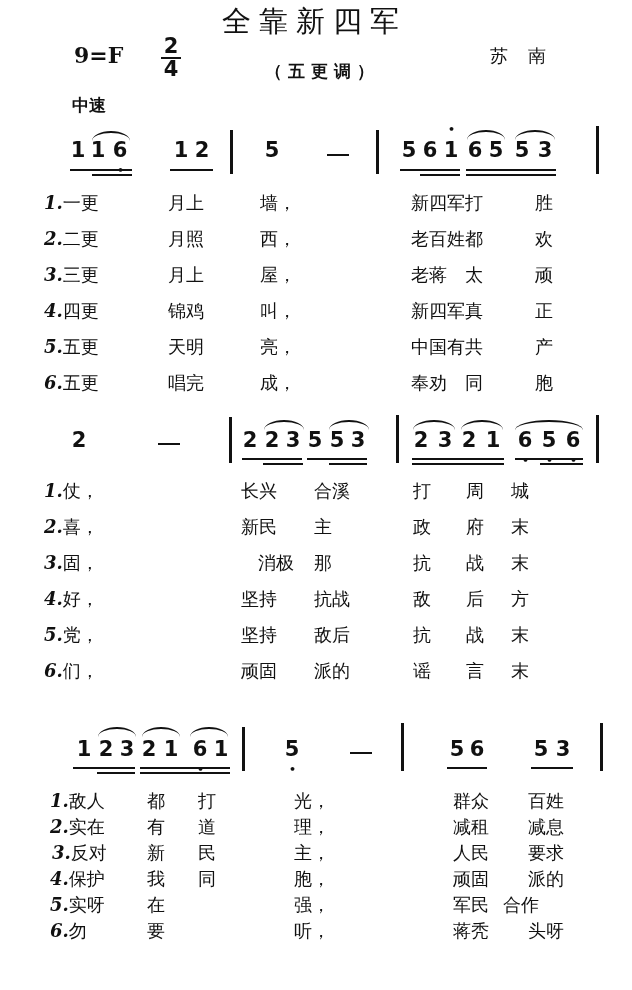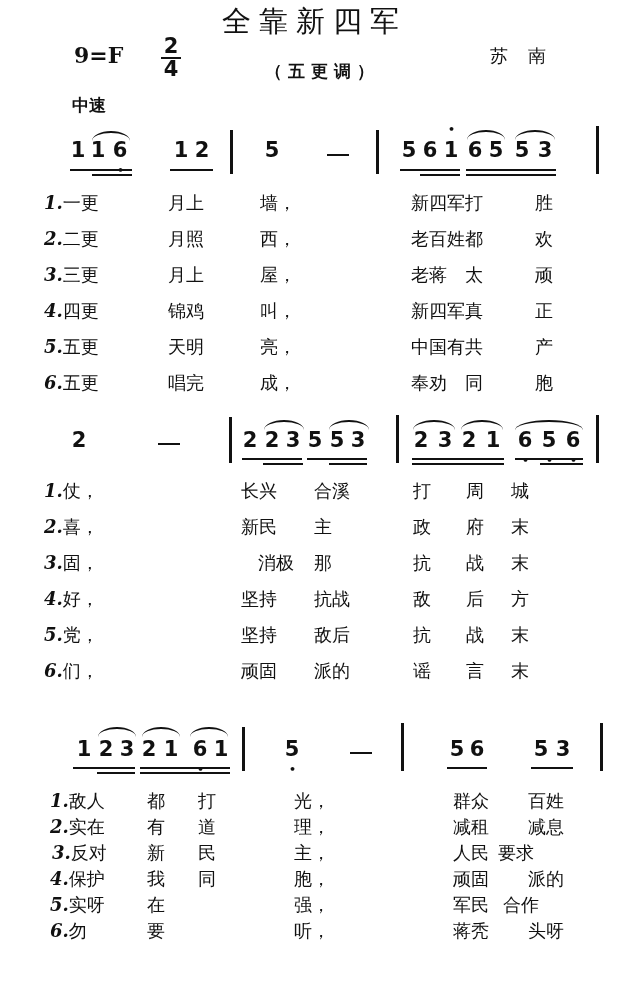--- a/index.html
+++ b/index.html
@@ -251,17 +251,17 @@
 
   <div class="lyric" style="left:453px;top:789px">群众</div>
   <div class="lyric" style="left:453px;top:815px">减租</div>
   <div class="lyric" style="left:453px;top:841px">人民</div>
   <div class="lyric" style="left:453px;top:867px">顽固</div>
   <div class="lyric" style="left:453px;top:893px">军民</div>
   <div class="lyric" style="left:453px;top:919px">蒋秃</div>
 
   <div class="lyric" style="left:528px;top:789px">百姓</div>
   <div class="lyric" style="left:528px;top:815px">减息</div>
-  <div class="lyric" style="left:498px;top:841px">要求</div>
+  <div class="lyric" style="left:528px;top:841px">要求</div>
   <div class="lyric" style="left:528px;top:867px">派的</div>
   <div class="lyric" style="left:503px;top:893px">合作</div>
   <div class="lyric" style="left:528px;top:919px">头呀</div>
 </div>
 
 </body></html>

